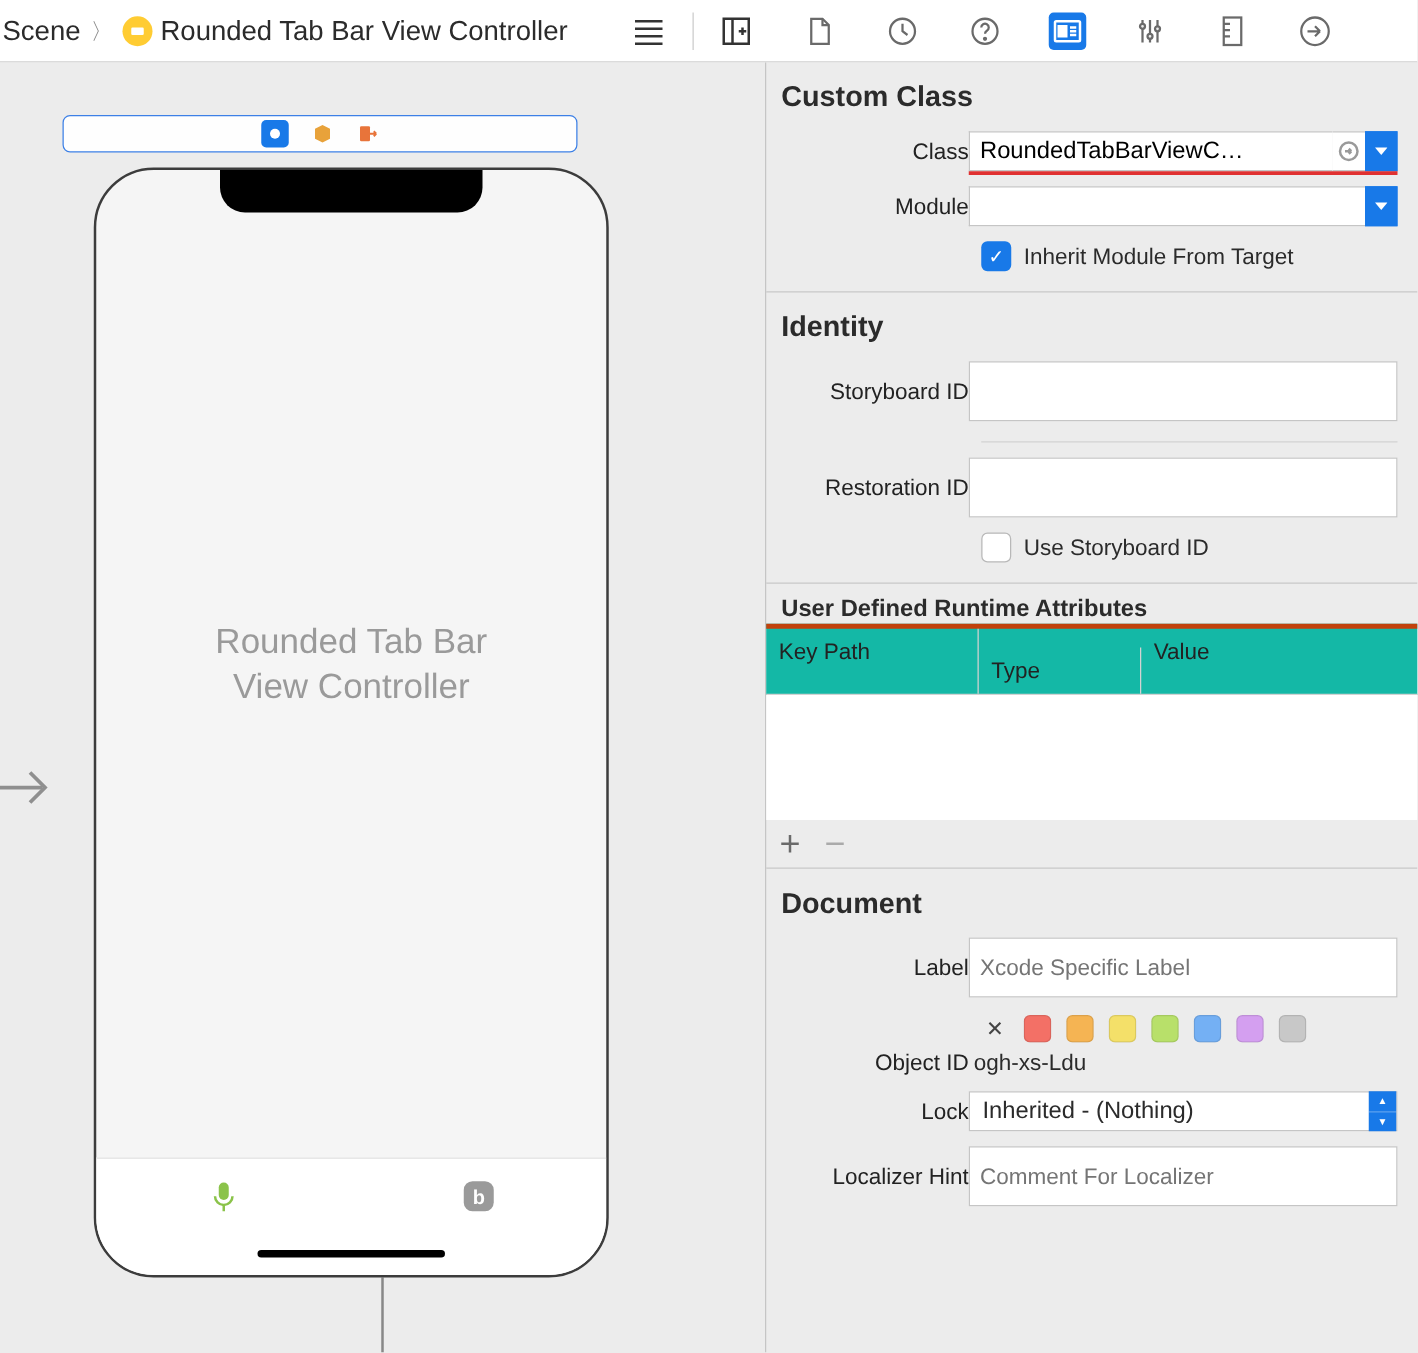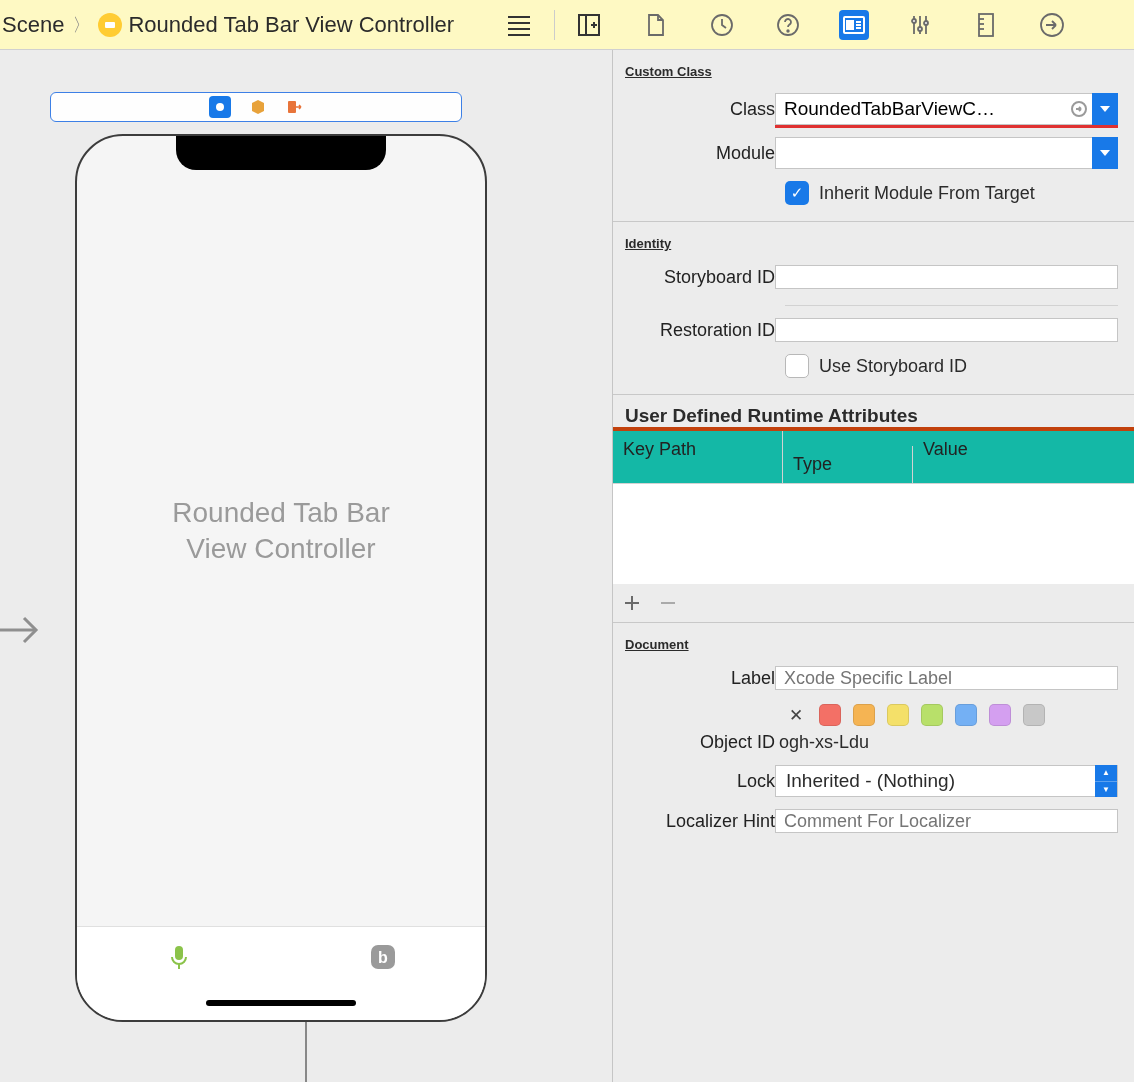--- a/index.html
+++ b/index.html
@@ -1,18 +1,18 @@
 <!DOCTYPE html>
 <html><head>
 <meta charset="utf-8">
 <style>
 * { box-sizing: border-box; margin: 0; padding: 0; font-family: -apple-system, BlinkMacSystemFont, "Helvetica Neue", sans-serif; }
 body { background: #ececec; width: 1134px; height: 1082px; overflow: hidden; display: flex; flex-direction: column; }
 
-.topbar { height: 58px; background: #fef9c3; border-bottom: 1px solid #d0d0d0; display: flex; align-items: center; }
+.topbar { height: 58px; background: #ffffff; border-bottom: 1px solid #d0d0d0; display: flex; align-items: center; }
 .breadcrumb { display: flex; align-items: center; flex: 0 0 488px; padding-left: 2px; gap: 6px; font-size: 22px; color: #2b2b2b; }
 .chev { color: #888; font-size: 18px; padding: 0 2px; }
 .vc-icon { width: 24px; height: 24px; border-radius: 50%; background: #ffcc33; display: flex; align-items: center; justify-content: center; color: #fff; font-size: 13px; font-weight: bold; }
 .topbar-right-of-crumb { display: flex; align-items: center; gap: 22px; padding-left: 18px; }
 .topbar-divider { width: 1px; height: 30px; background: #ccc; }
 
 .inspector-tabs { flex: 1; display: flex; align-items: center; justify-content: center; gap: 36px; padding-right: 28px; }
 .inspector-tab { width: 30px; height: 30px; display: flex; align-items: center; justify-content: center; color: #6a6a6a; border-radius: 4px; }
 .inspector-tab.active { background: #1879e8; color: #fff; }
 
@@ -28,24 +28,24 @@
 .phone { width: 412px; height: 888px; border: 2px solid #3c3c3c; border-radius: 48px; background: #f5f5f5; display:flex; flex-direction:column; overflow:hidden; position:relative;margin-left:25px;}
 .notch { position:absolute; top:-2px; left:50%; transform:translateX(-50%); width: 210px; height: 36px; background:#000; border-bottom-left-radius: 20px; border-bottom-right-radius:20px;}
 .phone-body { flex:1; display:flex; align-items:center; justify-content:center; text-align:center; color:#9a9a9a; font-size:28px; font-weight:500; line-height:1.3;}
 .phone-tabbar { height: 94px; background:#fff; border-top:1px solid #e0e0e0; display:flex; align-items:flex-start; justify-content:space-around; padding-top:14px;}
 .tab-item { width: 32px; height:32px; display:flex;align-items:center;justify-content:center;}
 .home-indicator { position:absolute; bottom: 14px; left:50%; transform:translateX(-50%); width:150px; height:6px; background:#000; border-radius:4px;}
 .stem { width:2px; height:60px; background:#888; margin-left: 255px;}
 
 .inspector { flex: 1; background: #ececec; border-left: 1px solid #c5c5c5; display:flex; flex-direction:column; font-size:18px; color:#2b2b2b;}
 .section { border-bottom: 1px solid #c8c8c8; padding: 10px 16px 16px 12px;}
-.section-title { font-weight:600; font-size:13px; padding: 4px 0 8px 0; text-decoration: underline;}
+.section-title { font-weight:600; font-size:23px; padding: 4px 0 8px 0;}
 .formrow { display:flex; align-items:center; padding: 6px 0;}
 .formrow .lbl { flex: 0 0 150px; text-align:right; font-size:18px; color:#222;}
-.textfield { flex:1; height: 24px; background:#fff; border:1px solid #c5c5c5; border-radius:0; padding: 3px 8px; font-size:18px; color:#222;}
+.textfield { flex:1; height: 48px; background:#fff; border:1px solid #c5c5c5; border-radius:0; padding: 3px 8px; font-size:18px; color:#222;}
 .textfield.placeholder { color:#b0b0b0;}
 .combo { flex:1; position:relative; display:flex;}
 .combo input { flex:1; height:32px; border:1px solid #c5c5c5; border-right:none; padding:3px 8px; font-size:19px; background:#fff;}
 .combo .go { width:26px; height:32px; border:1px solid #c5c5c5; border-left:none; border-right:none; background:#fff; display:flex;align-items:center;justify-content:center;color:#9a9a9a;}
 .combo .dd { width:26px; height:32px; background:#1879e8; color:#fff; display:flex;align-items:center;justify-content:center; border:1px solid #1879e8;}
 .combo.module input{ color:#d8d8d8;}
 .red-underline { position:absolute; left:0; right:0; bottom:-3px; height:3px; background:#e03131;}
 .checkrow { display:flex; align-items:center; gap:10px; padding-left:160px; padding-top:6px;}
 .checkbox { width:24px; height:24px; border-radius:5px; background:#1879e8; color:#fff; display:flex;align-items:center;justify-content:center; font-size:15px;}
 .checkbox.empty { background:#fff; border:1px solid #b8b8b8;}

